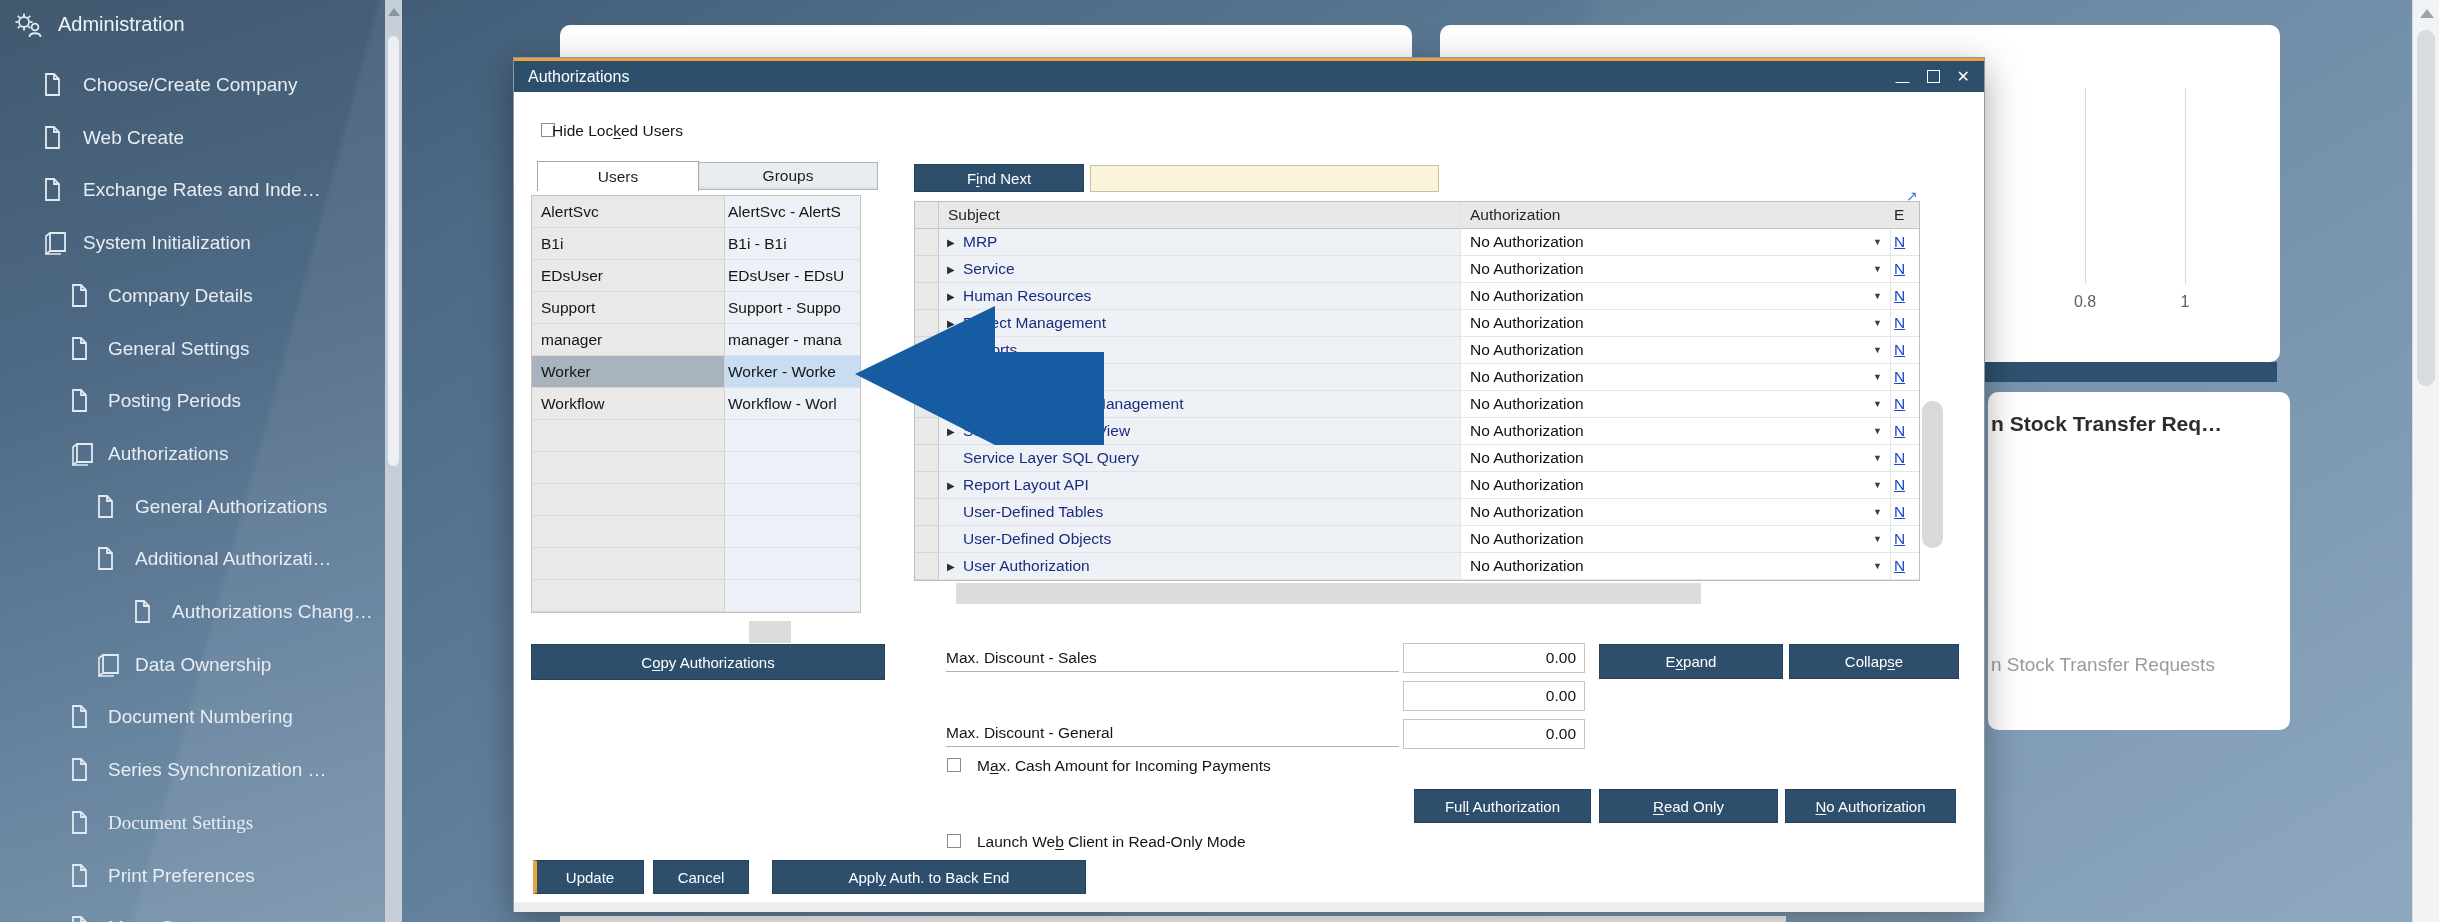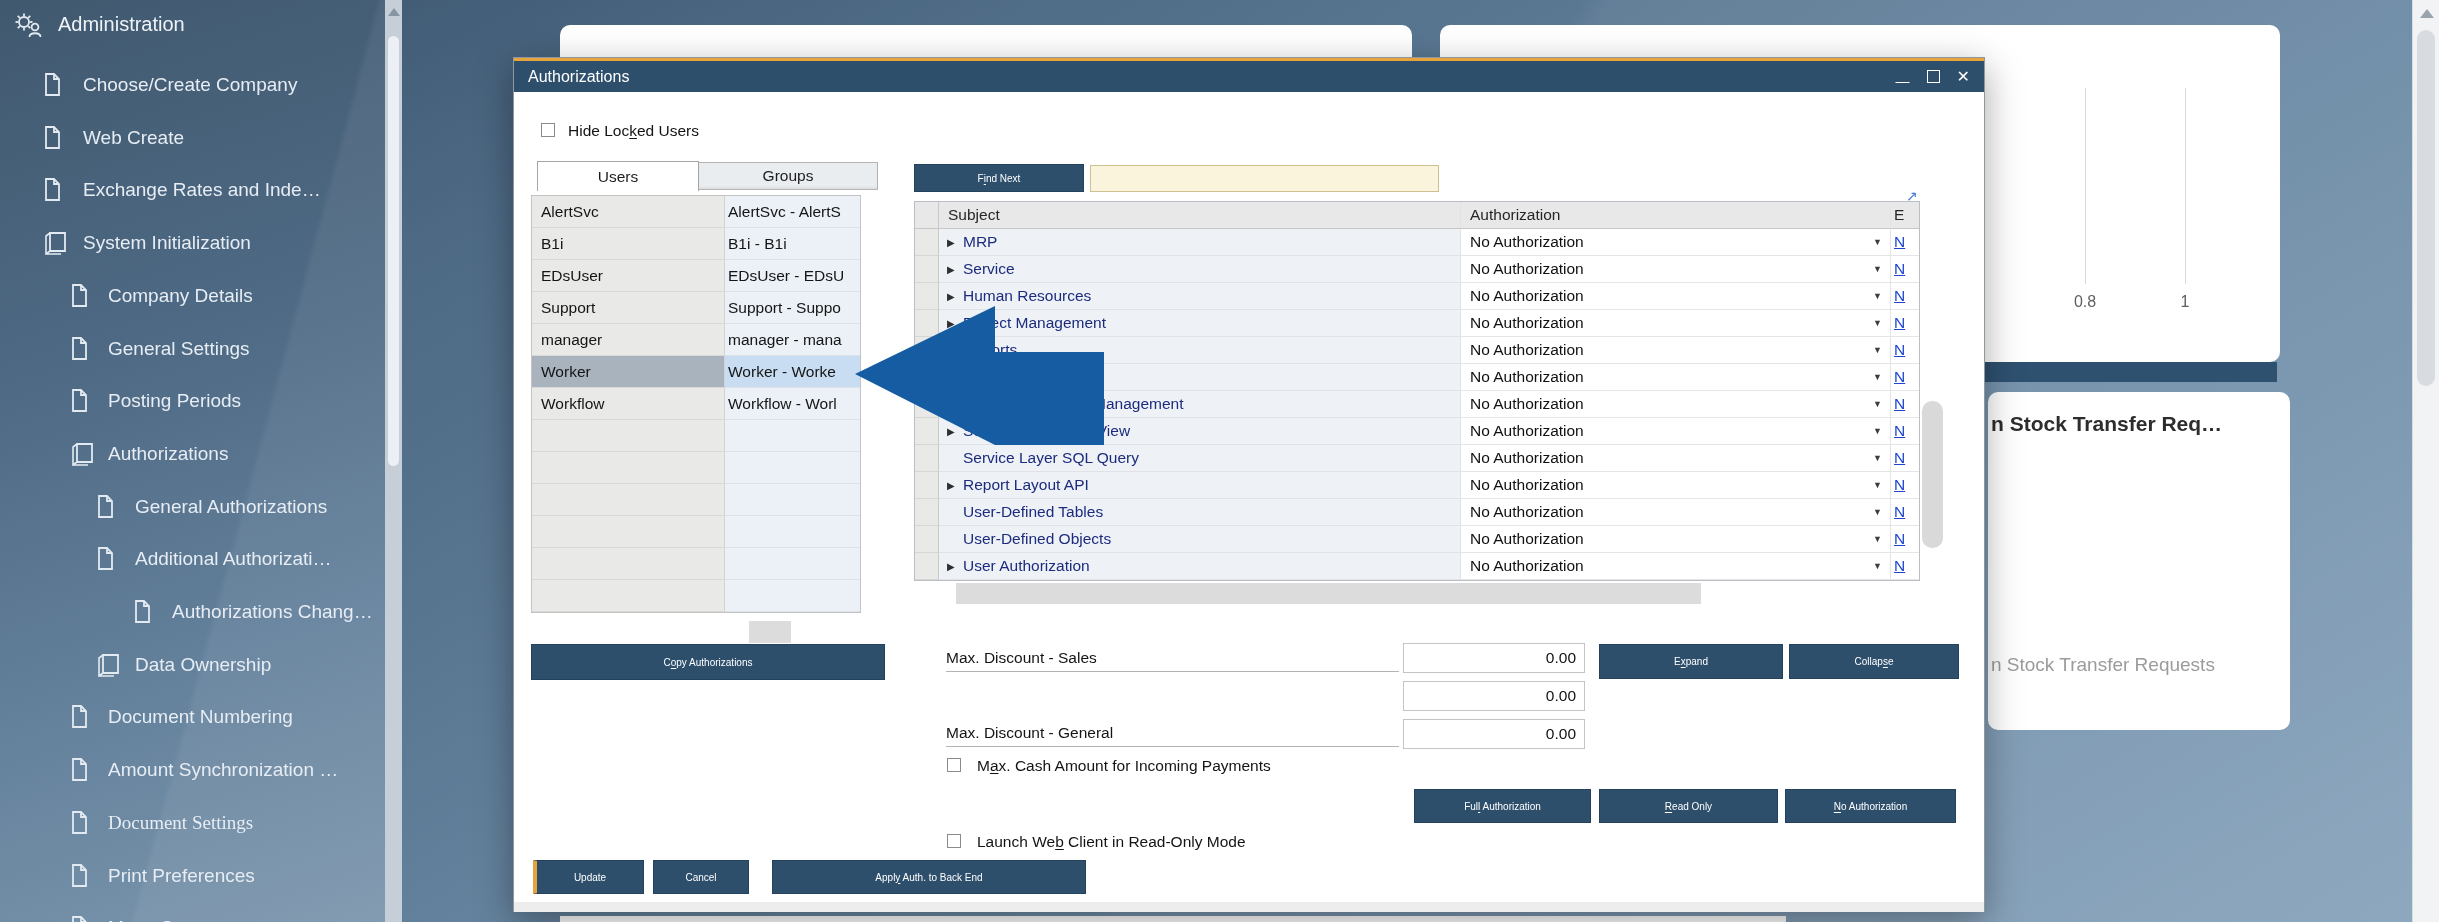--- a/index.html
+++ b/index.html
@@ -60,21 +60,21 @@
 
   .utable{position:absolute;left:17px;top:137px;width:330px;height:418px;border:1px solid #c3c3c3;box-sizing:border-box;display:flex;flex-direction:column;overflow:hidden;}
   .u-row{display:flex;height:32px;flex:0 0 32px;}
   .u-c1{width:193px;background:#e9e9e7;border-right:1px solid #d2d2d0;border-bottom:1px solid #d8d8d6;display:flex;align-items:center;padding-left:9px;font-size:15.5px;color:#151515;box-sizing:border-box;}
   .u-c2{flex:1;background:#ebf1f6;border-bottom:1px solid #dde3e8;display:flex;align-items:center;padding-left:3px;font-size:15.5px;color:#151515;white-space:nowrap;overflow:hidden;box-sizing:border-box;}
   .u-row.selected .u-c1{background:#a9b3bd;}
   .u-row.selected .u-c2{background:#c9ddf2;}
   .u-hthumb{position:absolute;left:235px;top:563px;width:42px;height:22px;background:#dcdcdc;}
 
   .btn{position:absolute;background:#2d4f6c;color:#fff;display:flex;align-items:center;justify-content:center;
-    font-size:10px;border:1px solid #24425c;box-sizing:border-box;cursor:default;white-space:nowrap;}
+    font-size:15px;border:1px solid #24425c;box-sizing:border-box;cursor:default;white-space:nowrap;}
   .btn-update{border-left:4px solid #e7a33c;}
 
   .search-input{position:absolute;left:576px;top:107px;width:349px;height:27px;background:#fbf4dc;border:1px solid #cdc091;box-sizing:border-box;font-size:15px;padding:0 6px;font-family:"Liberation Sans",sans-serif;}
 
   .grid{position:absolute;left:400px;top:143px;width:1006px;border:1px solid #b9bfc5;box-sizing:border-box;background:#fff;}
   .g-row{display:flex;height:27px;}
   .g-c{display:flex;align-items:center;box-sizing:border-box;overflow:hidden;}
   .c-rowhdr{width:24px;background:#e9e9e7;border-right:1px solid #c9c9c7;border-bottom:1px solid #d6d6d4;}
   .c-subj{width:522px;background:#eef2f7;border-right:1px solid #dfe3e8;border-bottom:1px solid #dfe3e8;color:#1c2b7d;font-size:15.5px;}
   .c-auth{width:429px;background:#fff;border-bottom:1px solid #e5e5e5;position:relative;color:#101010;font-size:15.5px;padding-left:9px;}
@@ -214,21 +214,21 @@
     <path d="M4 2 h8 l5 5 v16 h-13 z" fill="none" stroke="#e3eaf1" stroke-width="1.8"></path>
     <path d="M12 2 v5 h5" fill="none" stroke="#e3eaf1" stroke-width="1.8"></path>
   </svg>
           <span class="lbl" style="left: 108px;">Document Numbering</span>
         </div>
         <div class="side-item" style="top: 753px; left: 0px; width: 385px;">
           <svg class="ic" width="21" height="25" viewBox="0 0 21 25" style="left: 69px;">
     <path d="M4 2 h8 l5 5 v16 h-13 z" fill="none" stroke="#e3eaf1" stroke-width="1.8"></path>
     <path d="M12 2 v5 h5" fill="none" stroke="#e3eaf1" stroke-width="1.8"></path>
   </svg>
-          <span class="lbl" style="left: 108px;">Amount Synchronization …</span>
+          <span class="lbl" style="left: 108px;">Series Synchronization …</span>
         </div>
         <div class="side-item" style="top: 806px; left: 0px; width: 385px; font-family: Liberation Serif, serif;">
           <svg class="ic" width="21" height="25" viewBox="0 0 21 25" style="left: 69px;">
     <path d="M4 2 h8 l5 5 v16 h-13 z" fill="none" stroke="#e3eaf1" stroke-width="1.8"></path>
     <path d="M12 2 v5 h5" fill="none" stroke="#e3eaf1" stroke-width="1.8"></path>
   </svg>
           <span class="lbl" style="left: 108px;">Document Settings</span>
         </div>
         <div class="side-item" style="top: 859px; left: 0px; width: 385px;">
           <svg class="ic" width="21" height="25" viewBox="0 0 21 25" style="left: 69px;">
@@ -274,21 +274,21 @@
     <div class="titlebar">
       <span>Authorizations</span>
     </div>
     <div class="win-controls">
       <span class="wc wc-min">—</span>
       <span class="wc wc-max"></span>
       <span class="wc wc-close">✕</span>
     </div>
 
     <div class="cb" style="left:27px;top:65px;"></div>
-    <div class="cb-label" style="left:54px;top:64px;">Hide Loc<u>k</u>ed Users</div>
+    <div class="cb-label" style="left:38px;top:64px;">Hide Loc<u>k</u>ed Users</div>
 
     <div class="tab tab-users">
         <span>Users</span>
       </div>
     <div class="tab tab-groups">
         <span>Groups</span>
       </div>
 
     <div class="utable" id="user-rows">
         <div class="u-row">

